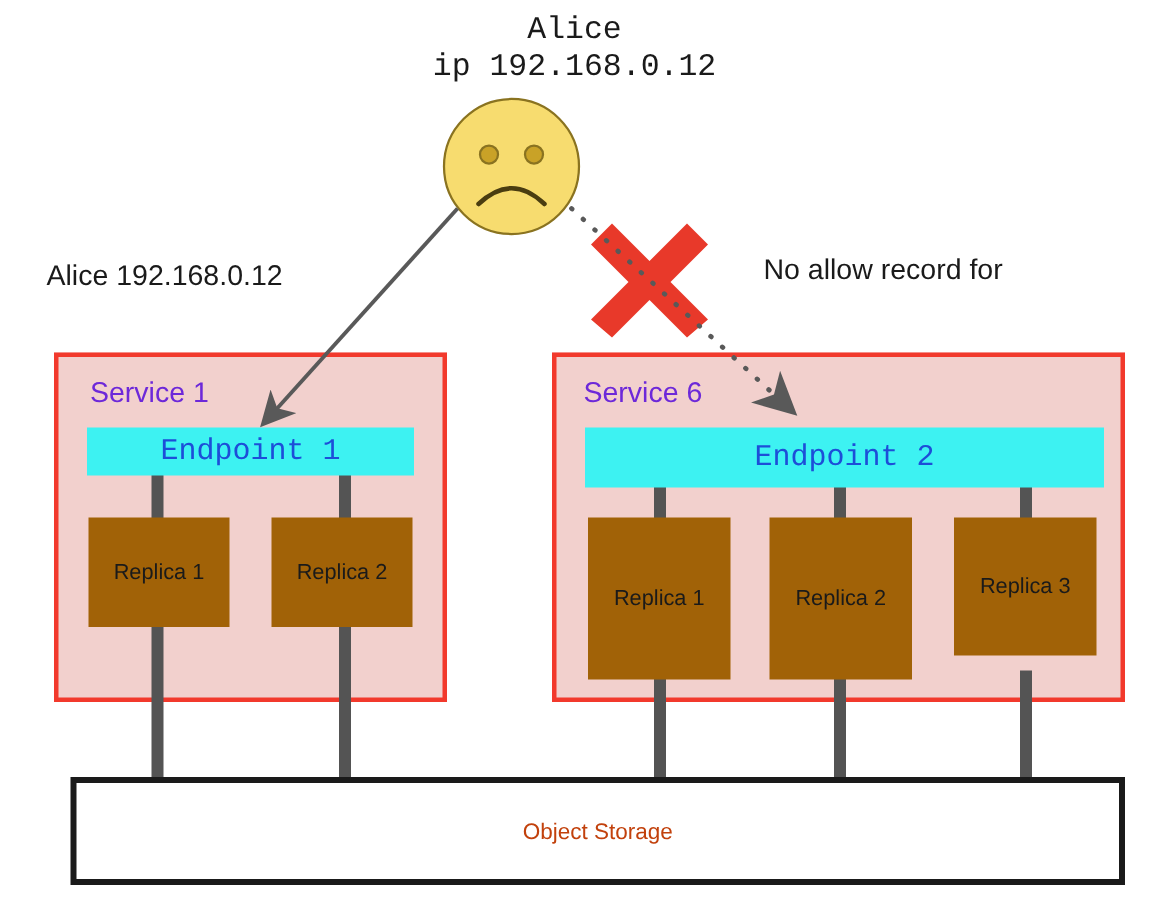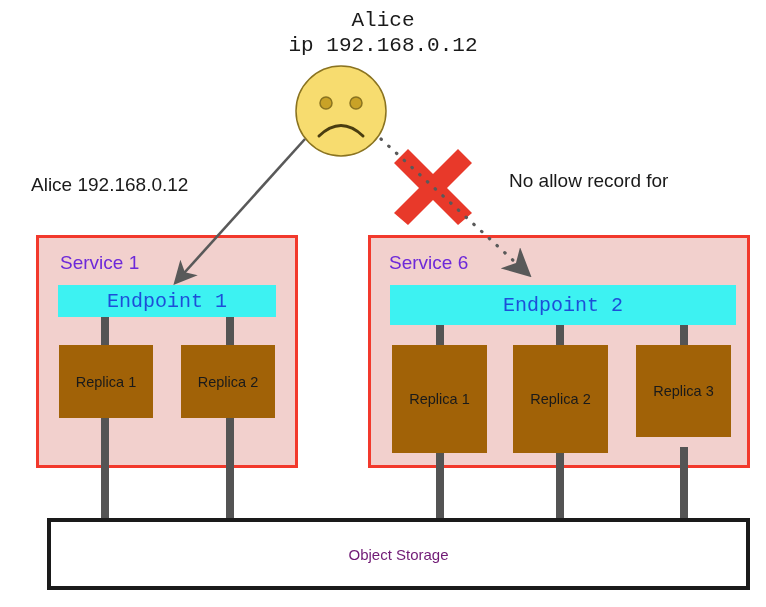--- a/index.html
+++ b/index.html
@@ -81,21 +81,21 @@
   }
 
   
   .storage-box {
     background: #ffffff;
     border: 4px solid #1a1a1a;
     box-sizing: border-box;
     display: flex;
     align-items: center;
     justify-content: center;
-    color: #701a75;
+    color: #c2410c;
     font-size: 15px;
     font-family: "Liberation Sans", sans-serif;
   }
 
   
   #overlay {
     position: absolute;
     left: 0; top: 0;
     width: 766px;
     height: 607px;

